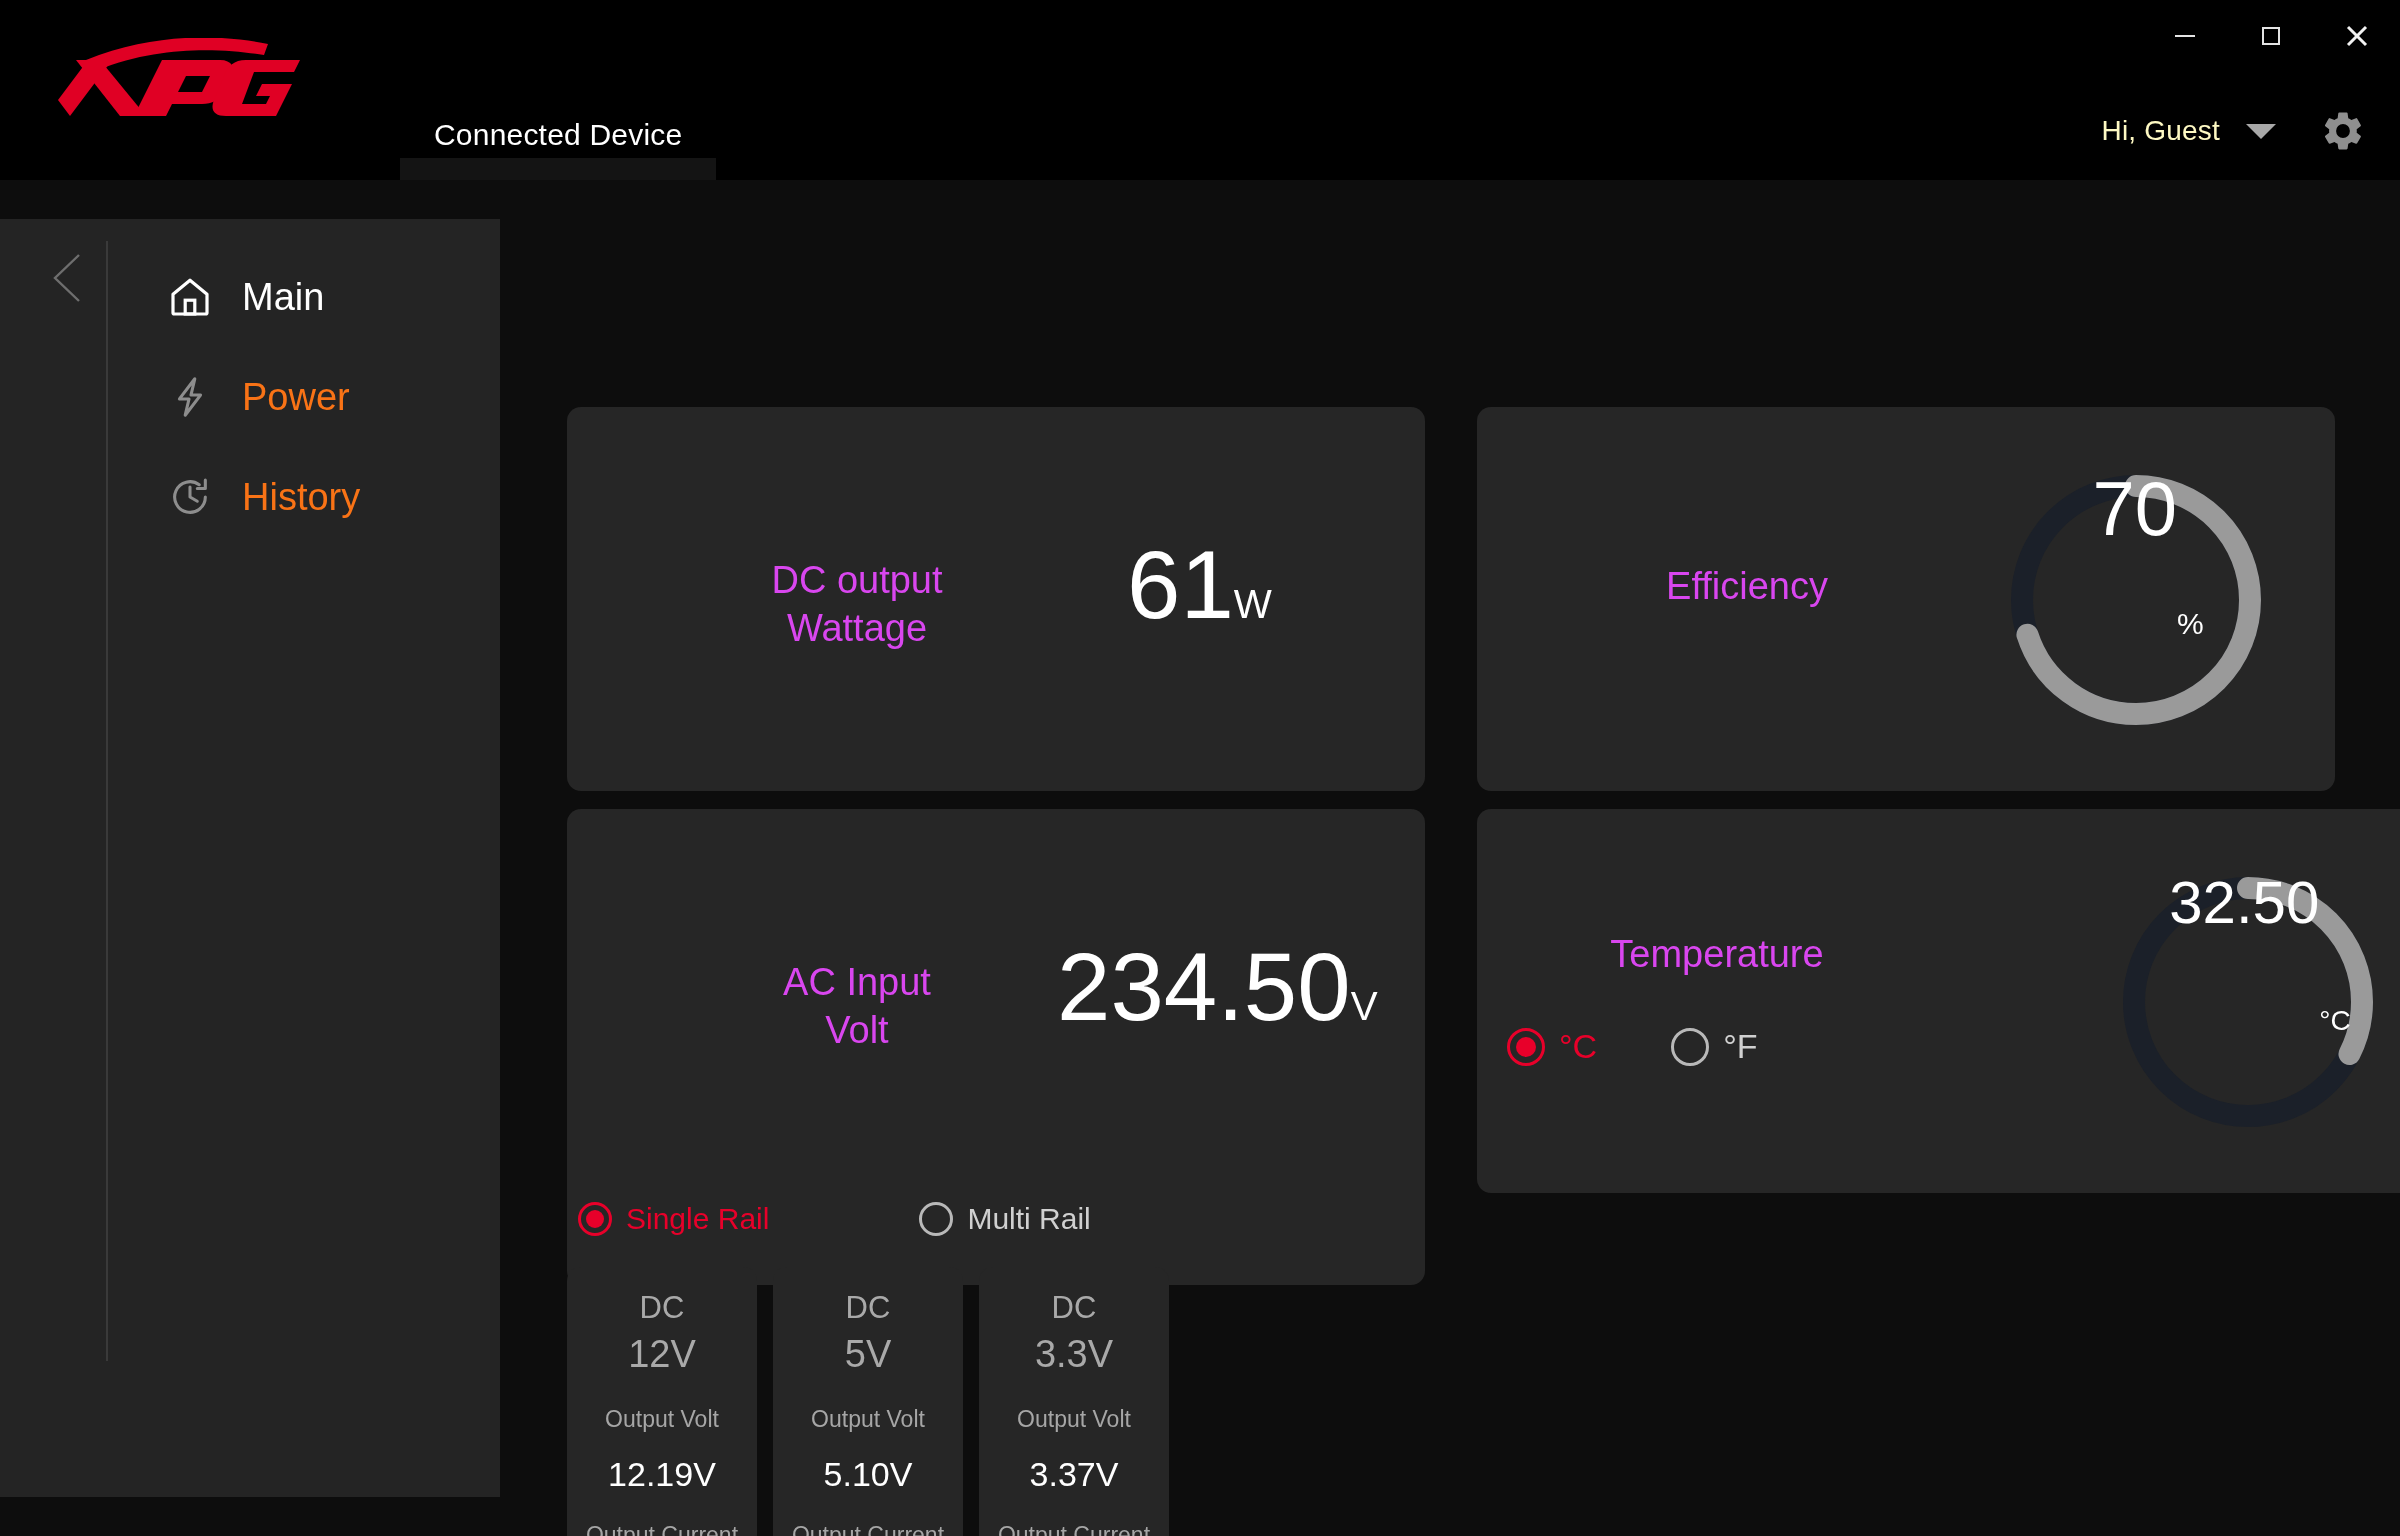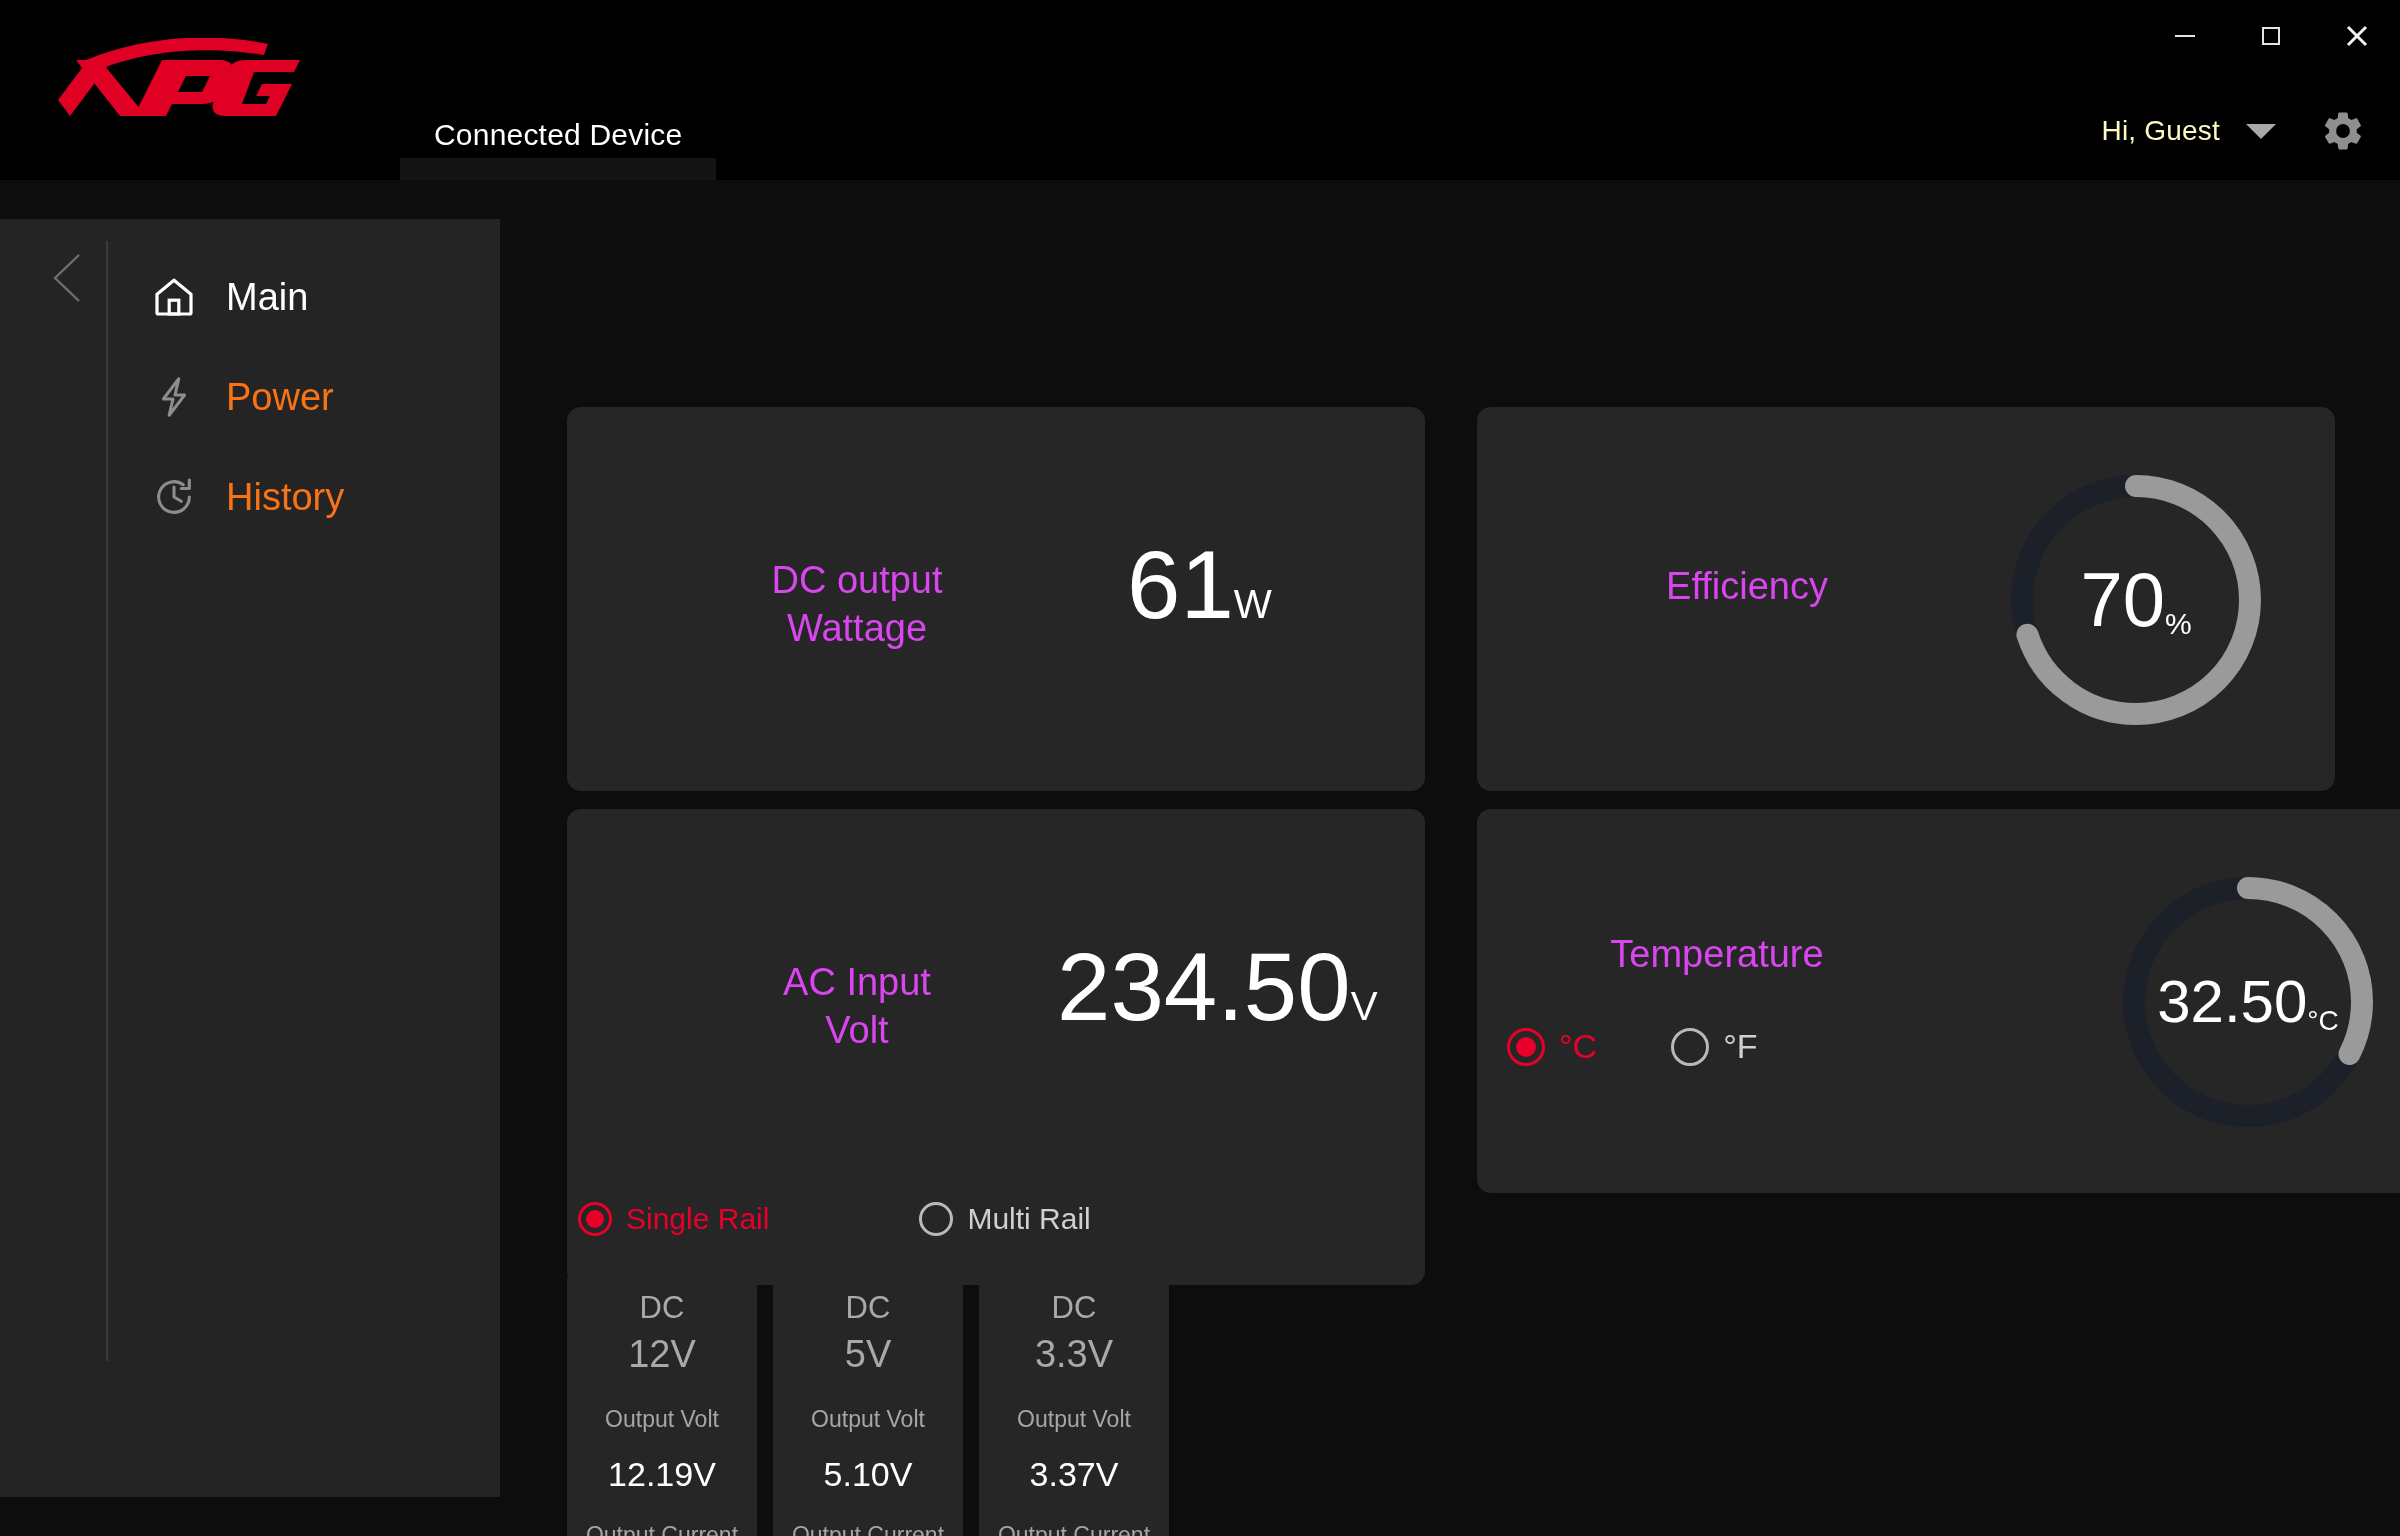--- a/index.html
+++ b/index.html
@@ -80,21 +80,21 @@
     position: absolute; left: 35px; top: 24px;
     width: 70px; height: 70px;
     display: flex; align-items: center; justify-content: center;
   }
   .sidebar-divider {
     position: absolute; left: 106px; top: 22px;
     width: 2px; height: 1120px;
     background: #3a3a3a;
   }
   .nav {
-    position: absolute; left: 148px; top: 28px;
+    position: absolute; left: 164px; top: 28px;
     width: 330px;
   }
   .nav-item {
     display: flex; align-items: center;
     height: 100px;
     color: #f97316;
     font-size: 38px;
   }
   .nav-item.active { color: #ffffff; }
   .nav-ico {
@@ -141,22 +141,22 @@
   .e-label { left: 60px; top: 156px; width: 420px; }
   .t-label { left: 30px; top: 122px; width: 420px; }
 
   
   .gauge {
     position: absolute; right: 70px; top: 64px;
     width: 258px; height: 258px;
   }
   .gauge svg { display: block; width: 258px; height: 258px; }
   .gauge-text {
-    position: absolute; left: 0; top: 0; width: 258px; height: 258px;
-    display: flex; align-items: center; justify-content: center;
+    position: absolute; left: 12px; top: 0; width: 258px; height: 258px;
+    display: flex; align-items: flex-start; justify-content: center;
     color: #ffffff; white-space: nowrap;
   }
   .gauge-num { font-size: 76px; line-height: 1; }
   .gauge-num.small { font-size: 60px; }
   .gauge-unit { font-size: 30px; align-self: flex-end; padding-bottom: 88px; }
   .gauge-unit.lower { font-size: 28px; padding-bottom: 94px; }
 
   
   .temp-radios {
     position: absolute; left: 30px; top: 218px;

